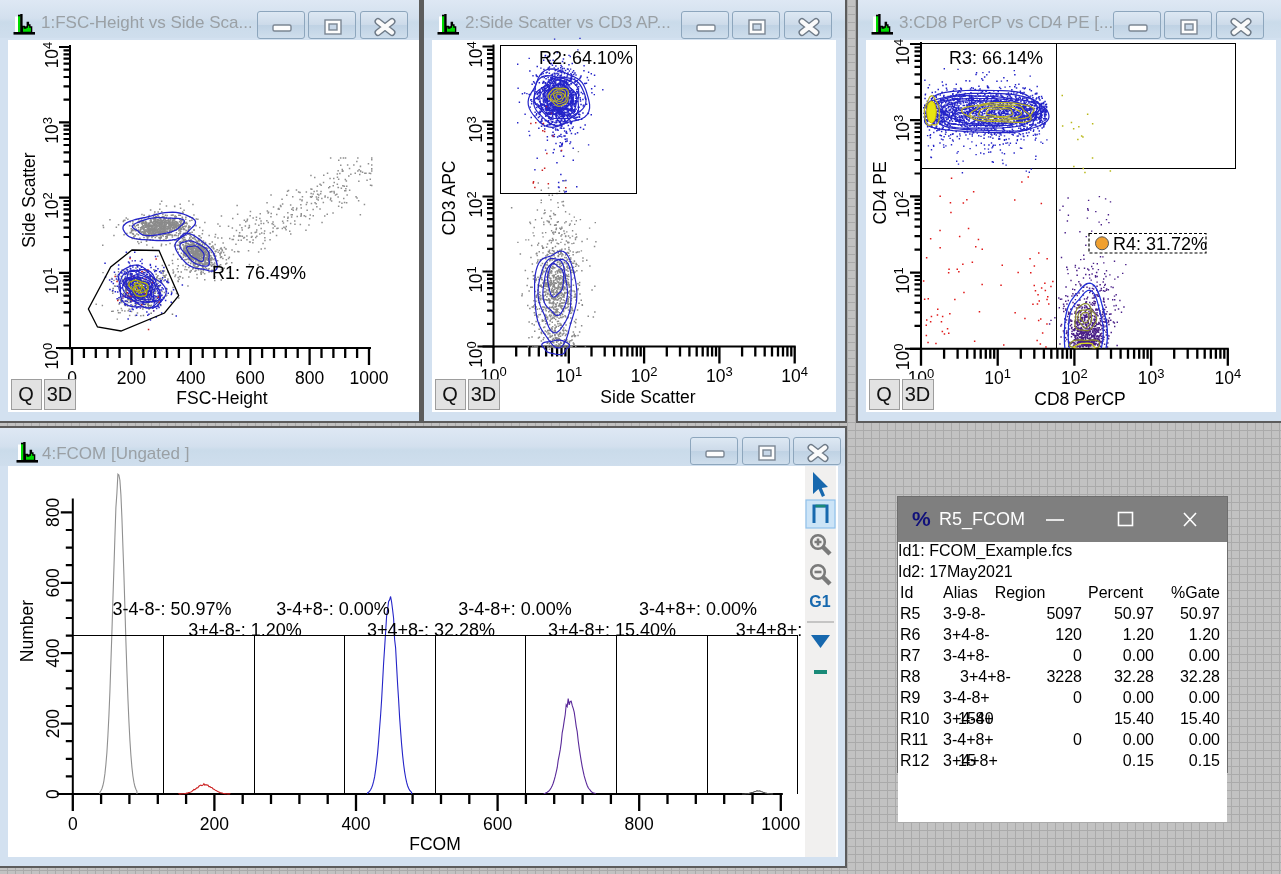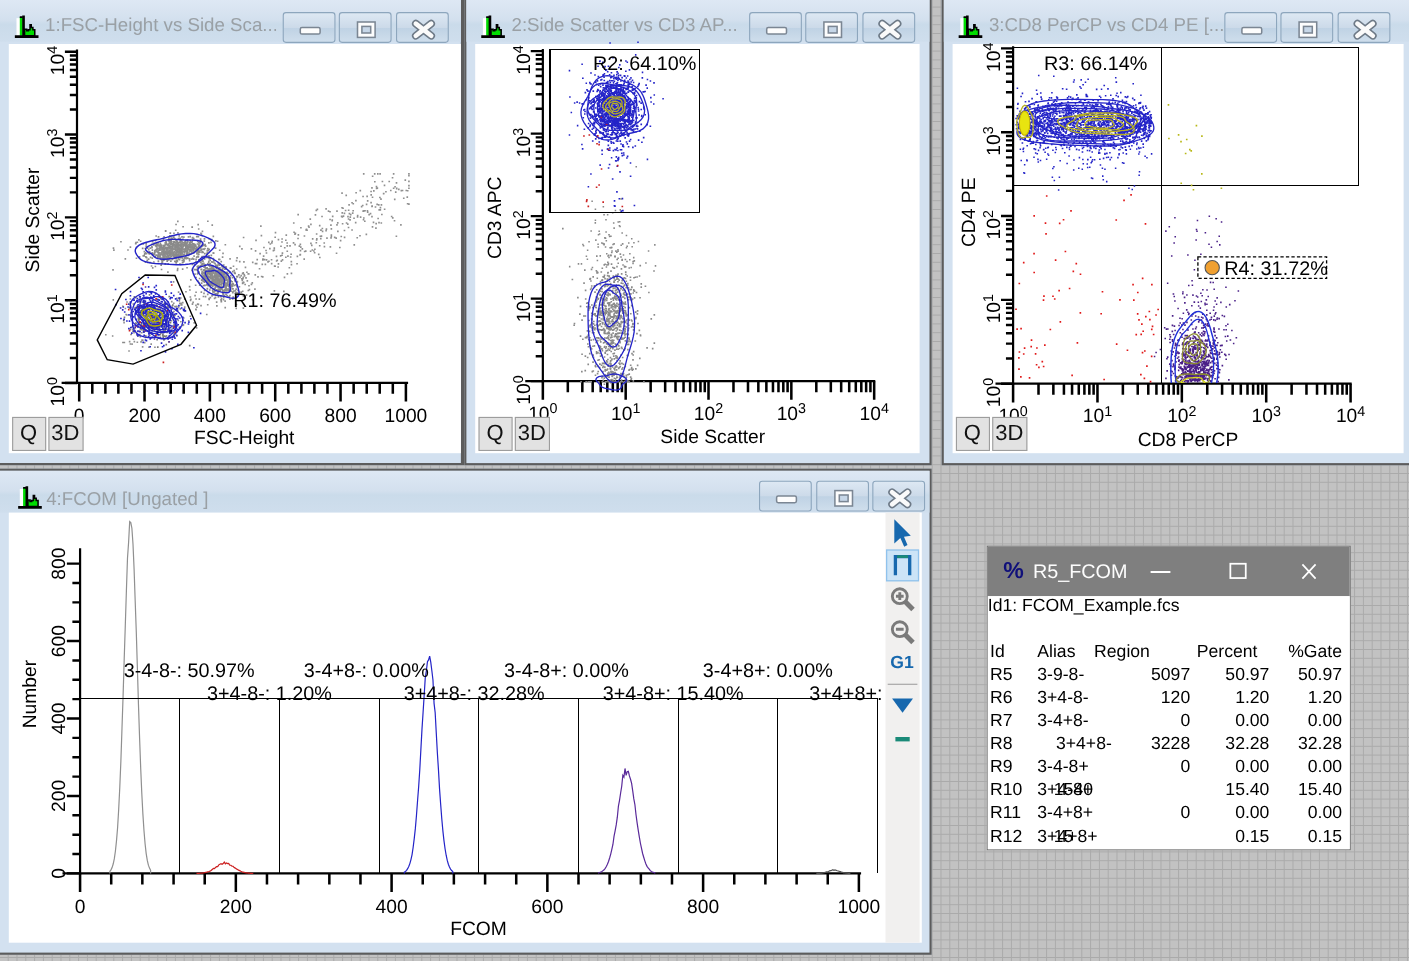--- a/index.html
+++ b/index.html
@@ -323,22 +323,23 @@
 <div style="position:absolute;left:897px;top:496px;width:331px;height:277px;border:1px solid #6e6e6e;background:#fff">
  <div style="position:absolute;left:0;right:0;top:0;height:45px;background:#7f7f7f">
   <span style="position:absolute;left:14px;top:10px;font-size:21px;font-weight:bold;color:#10107a">%</span>
   <span style="position:absolute;left:41px;top:12px;font-size:18px;color:#fdfdfd">R5_FCOM</span>
   <svg style="position:absolute;left:140px;top:0" width="180" height="45" viewBox="0 0 180 45">
    <path d="M8 23 H26" stroke="#fff" stroke-width="1.6"></path>
    <rect x="80.5" y="15.5" width="14" height="13" stroke="#fff" stroke-width="1.6" fill="none"></rect>
    <path d="M146 16 L158 29 M158 16 L146 29" stroke="#fff" stroke-width="1.6"></path>
   </svg>
  </div>
- <div style="position:absolute;left:0;top:45px;width:329px;height:230px;background:#fff">
+ <div style="position:absolute;left:0;top:45px;width:329px;height:280px;background:#fff">
       <div class="r5r" style="top:0px">Id1: FCOM_Example.fcs</div>
+      <div class="r5r" style="top:21px">Id2: 17May2021</div>
       <div class="r5r" style="top:42px">
         <span style="position:absolute;left:2px">Id</span>
         <span style="position:absolute;left:45px">Alias</span>
         <span style="position:absolute;left:60px;width:124px;text-align:center">Region</span>
         <span style="position:absolute;left:190px;width:66px;">Percent</span>
         <span style="position:absolute;left:256px;width:66px;text-align:right">%Gate</span>
       </div>
       <div class="r5r" style="top:63px">
         <span style="position:absolute;left:2px">R5</span>
         <span style="position:absolute;left:45px">3-9-8-</span>

